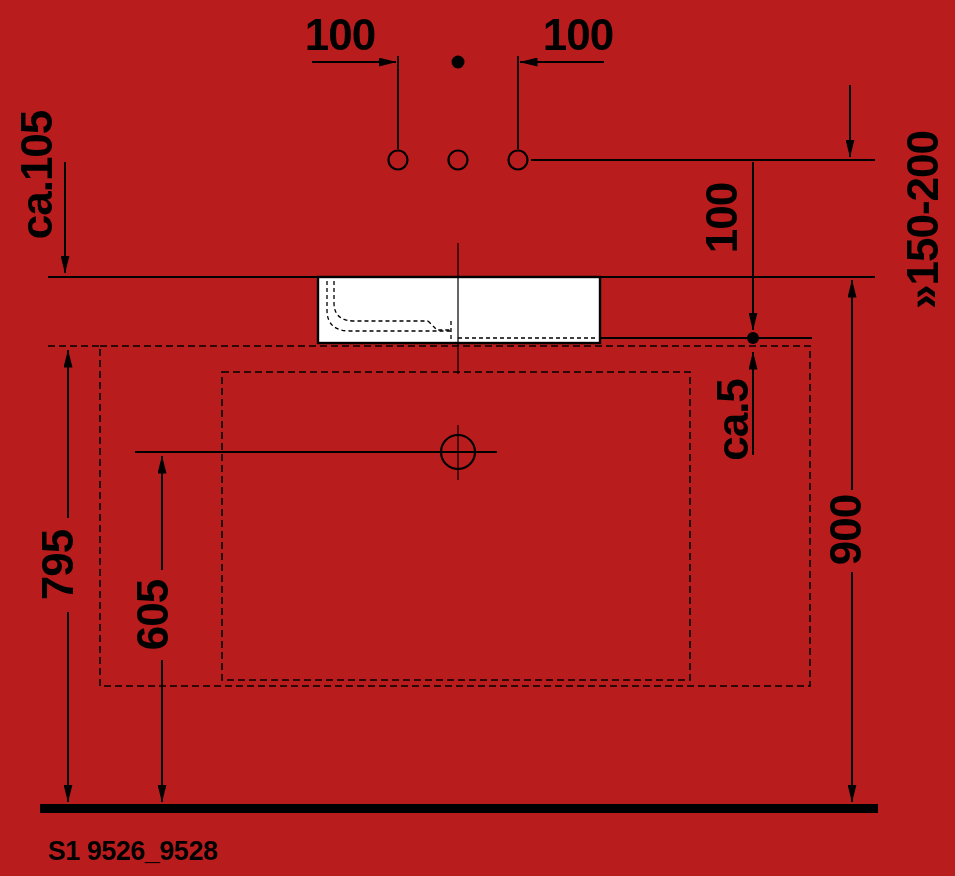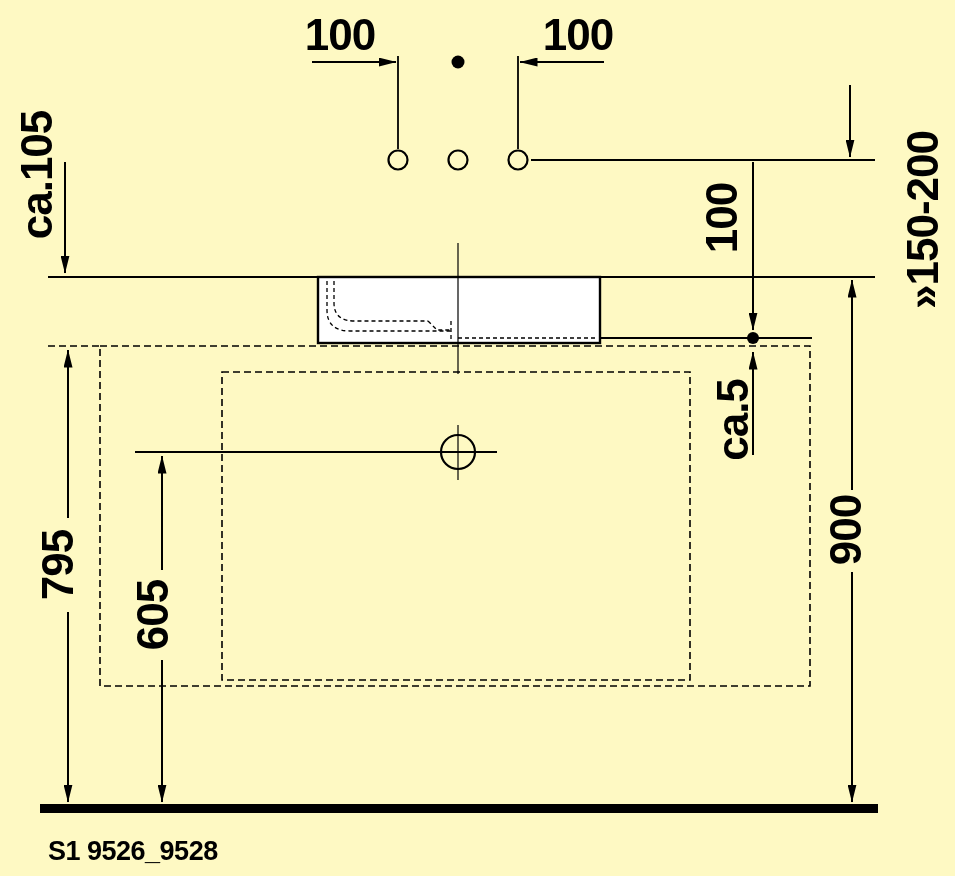--- a/index.html
+++ b/index.html
@@ -1,16 +1,16 @@
 <!DOCTYPE html>
 <html><head>
 <meta charset="utf-8">
 <style>
   html,body{margin:0;padding:0;background:#ffffff;}
-  .stage{position:relative;width:955px;height:876px;background:#fef9c3;overflow:hidden;}
+  .stage{position:relative;width:955px;height:876px;background:#b91c1c;overflow:hidden;}
   svg{display:block;}
   .dim-text{
     font-family:"Liberation Sans", sans-serif;
     font-weight:bold;
     font-size:44px;
     letter-spacing:-1px;
     fill:#000;
   }
   .model-text{
     font-family:"Liberation Sans", sans-serif;

